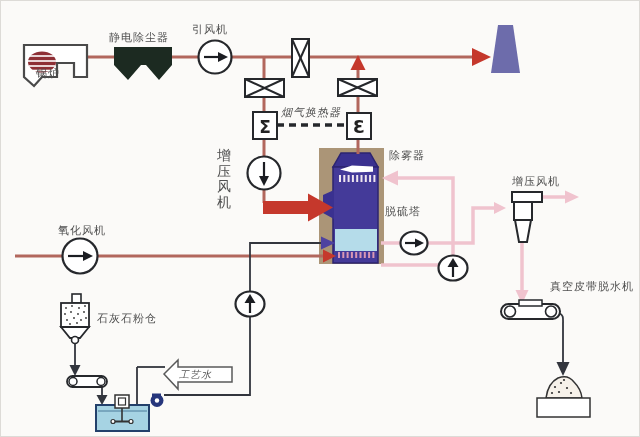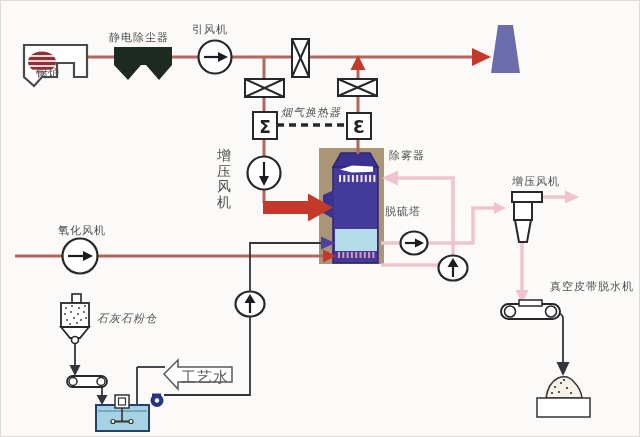--- a/index.html
+++ b/index.html
@@ -11,22 +11,23 @@
   #flow-svg{position:absolute;left:0;top:0;}
   .lbl{
     position:absolute;font-size:11px;color:#4f4f4f;letter-spacing:1px;
     white-space:nowrap;line-height:12px;
   }
   .lbl-vert{
     position:absolute;font-size:14px;color:#4f4f4f;width:14px;
     word-break:break-all;line-height:15.5px;text-align:center;white-space:normal;
   }
   .lbl-in-arrow{
-    position:absolute;font-size:15px;color:#555;width:52px;text-align:center;
+    position:absolute;font-size:10px;color:#555;width:52px;
     letter-spacing:1px;
+    font-style:italic;
   }
   svg text{font-family:"DejaVu Sans","Liberation Sans",sans-serif;}
 </style>
 </head>
 <body>
 
 <div id="stage">
 
 <svg id="flow-svg" width="640" height="437" viewBox="0 0 640 437">
 
@@ -260,18 +261,18 @@
 </svg>
 
 <div class="lbl" style="left:35px;top:26px;margin-top:40px;">锅炉</div>
 <div class="lbl" style="left:108px;top:30px;">静电除尘器</div>
 <div class="lbl" style="left:191px;top:22px;font-family:Liberation Serif, serif;">引风机</div>
 <div class="lbl" style="left:280px;top:105px;font-style:italic;">烟气换热器</div>
 <div class="lbl-vert" style="left:216px;top:147px;">增压风机</div>
 <div class="lbl" style="left:388px;top:148px;">除雾器</div>
 <div class="lbl" style="left:384px;top:204px;">脱硫塔</div>
 <div class="lbl" style="left:57px;top:223px;">氧化风机</div>
-<div class="lbl" style="left:96px;top:311px;font-style:italic;">石灰石粉仓</div>
+<div class="lbl" style="left:96px;top:311px;">石灰石粉仓</div>
 <div class="lbl-in-arrow" style="left:178px;top:367px;">工艺水</div>
 <div class="lbl" style="left:511px;top:174px;">增压风机</div>
 <div class="lbl" style="left:549px;top:279px;">真空皮带脱水机</div>
 
 </div>
 
 </body></html>

